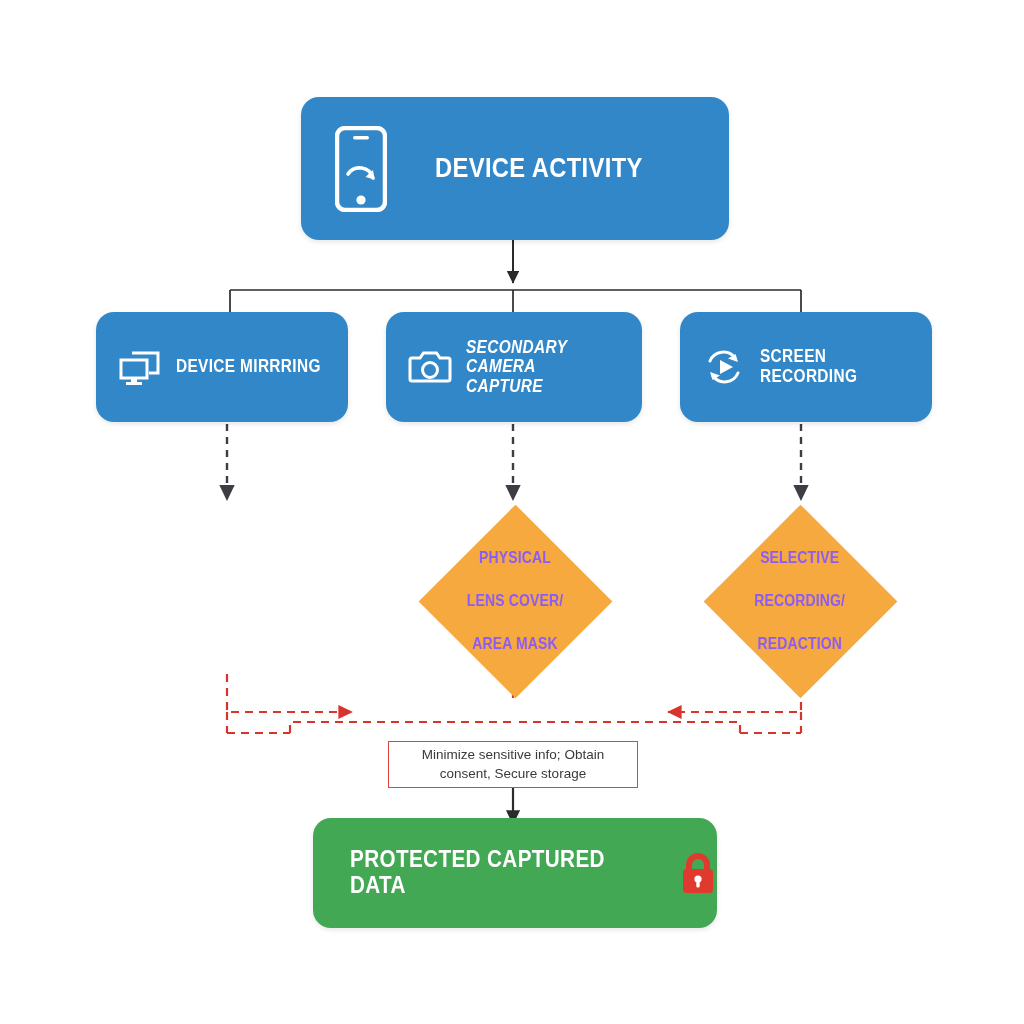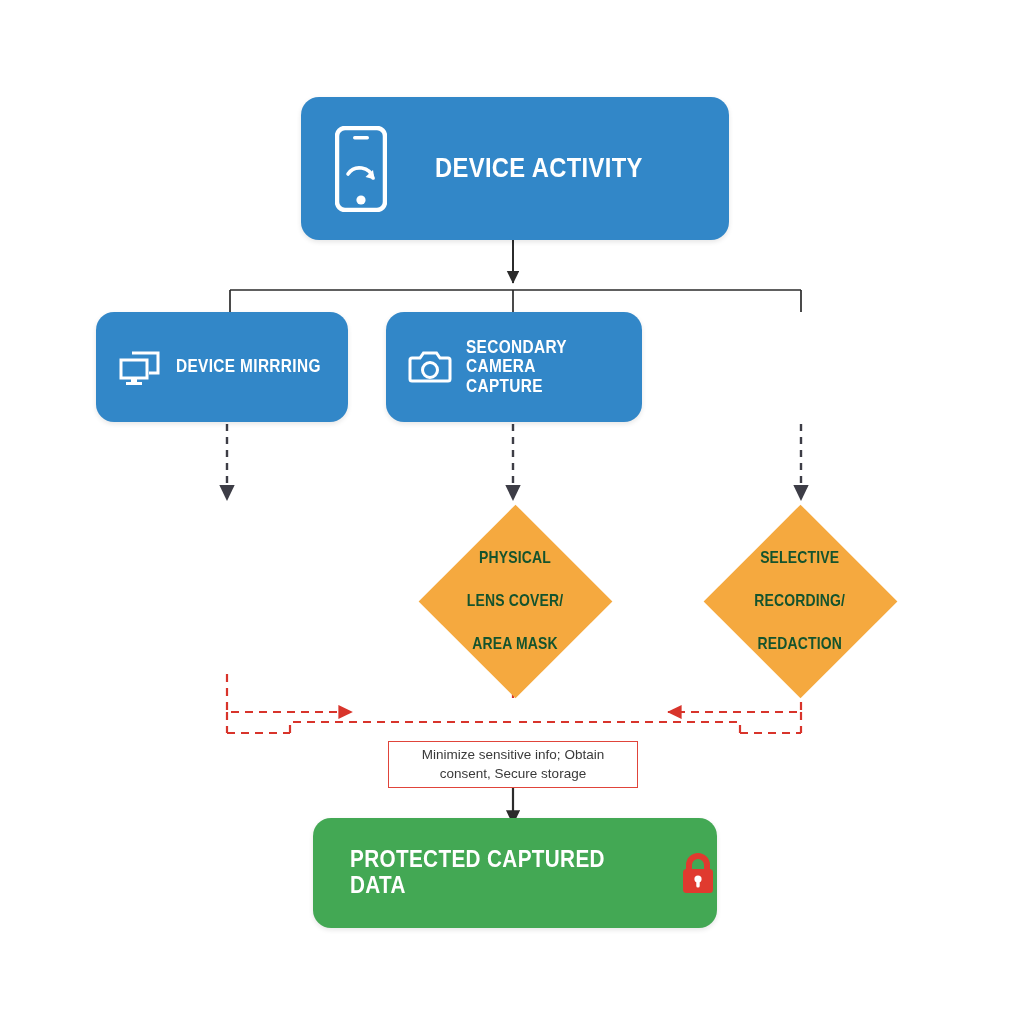--- a/index.html
+++ b/index.html
@@ -61,21 +61,21 @@
   }
   #node-root .node-label {
     font-size: 27px;
     margin-left: 48px;
   }
   .phone-icon { width: 52px; height: 86px; flex: 0 0 auto; }
 
   
   .mid-node { height: 110px; padding-left: 22px; }
   #node-mirroring { left: 96px;  top: 312px; width: 252px; }
-  #node-camera    { left: 386px; top: 312px; width: 256px; }
+  #node-camera    { left: 386px; top: 312px; width: 256px; font-style: italic; }
   #node-recording { left: 680px; top: 312px; width: 252px; }
   .mid-node .node-label {
     font-size: 17.5px;
     margin-left: 14px;
   }
   .mid-icon { width: 44px; height: 40px; flex: 0 0 auto; }
 
   
   #node-protected {
     left: 313px; top: 818px;
@@ -102,21 +102,21 @@
     transform: rotate(45deg);
   }
   .diamond-text {
     position: absolute;
     left: 0; top: 0;
     width: 194px; height: 194px;
     display: flex;
     align-items: center;
     justify-content: center;
     text-align: center;
-    color: #14532d;
+    color: #8b5cf6;
     font-weight: bold;
     font-size: 16.5px;
     line-height: 1.3;
     letter-spacing: 0.2px;
   }
   .diamond-text span { transform: scaleX(0.92); display: block; }
   #diamond-privacy   { left: 130px; top: 504px; }
   #diamond-physical  { left: 418px; top: 504px; }
   #diamond-selective { left: 703px; top: 504px; }
 
@@ -231,20 +231,30 @@
     <svg class="mid-icon" viewBox="0 0 44 40">
       <path d="M4 11 h8 l3.5-5 h13 l3.5 5 h8 a2 2 0 0 1 2 2 v19 a2 2 0 0 1 -2 2 h-36 a2 2 0 0 1 -2-2 v-19 a2 2 0 0 1 2-2 z" fill="none" stroke="#ffffff" stroke-width="3"></path>
       <circle cx="22" cy="23" r="7.5" fill="none" stroke="#ffffff" stroke-width="3"></circle>
     </svg>
     <div class="node-label">
       <div>SECONDARY CAMERA</div>
       <div>CAPTURE</div>
     </div>
   </div>
 
+  <div class="node rounded-node blue mid-node" id="node-recording">
+    <svg class="mid-icon" viewBox="0 0 44 40">
+      <path d="M33 11 a14.5 14.5 0 0 0 -25 3" fill="none" stroke="#ffffff" stroke-width="3" stroke-linecap="round"></path>
+      <path d="M36 15 L33.5 7 L26 11.5 z" fill="#ffffff"></path>
+      <path d="M11 29 a14.5 14.5 0 0 0 25 -3" fill="none" stroke="#ffffff" stroke-width="3" stroke-linecap="round"></path>
+      <path d="M8 25 L10.5 33 L18 28.5 z" fill="#ffffff"></path>
+      <path d="M18 13 L31 20 L18 27 z" fill="#ffffff"></path>
+    </svg>
+    <div class="node-label">SCREEN RECORDING</div>
+  </div>
 
 
   <div class="diamond-wrap" id="diamond-physical">
     <div class="diamond-shape"></div>
     <div class="diamond-text">
       <span>
         <span>PHYSICAL</span><br>
         <span>LENS COVER/</span><br>
         <span>AREA MASK</span>
       </span>

